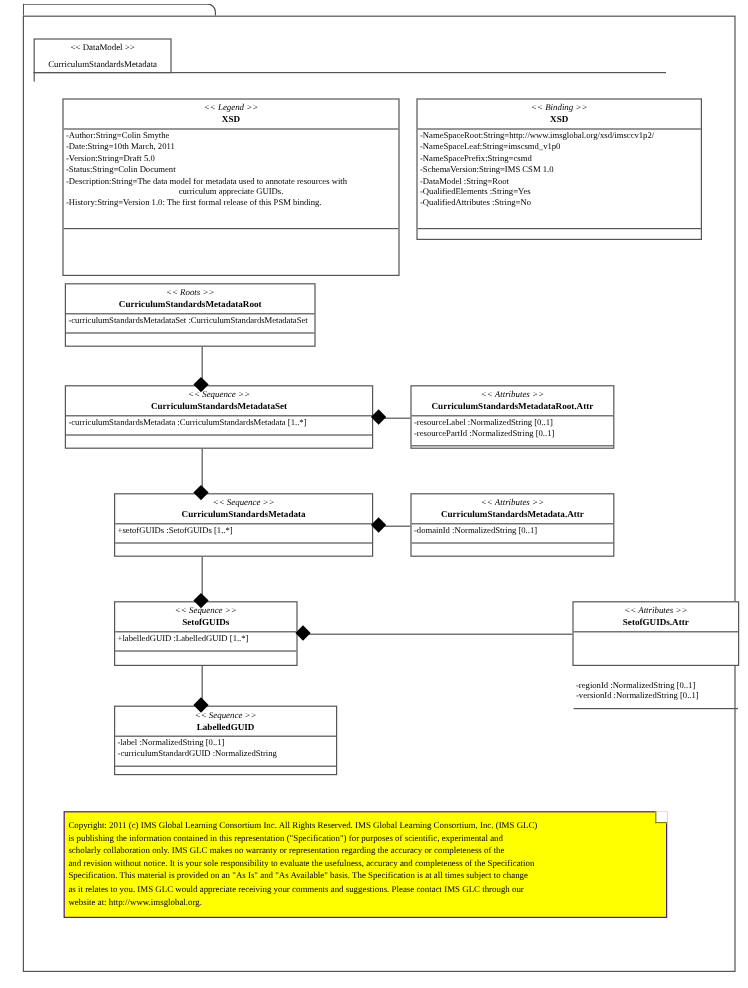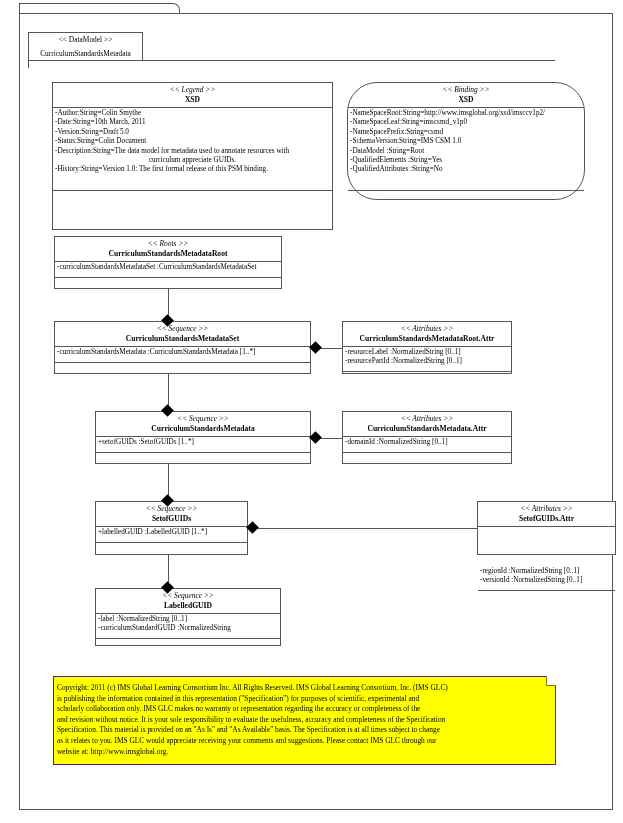--- a/index.html
+++ b/index.html
@@ -114,38 +114,38 @@
     <div class="row">-Date:String=10th March, 2011</div>
     <div class="row">-Version:String=Draft 5.0</div>
     <div class="row">-Status:String=Colin Document</div>
     <div class="row">-Description:String=The data model for metadata used to annotate resources with</div>
     <div class="row cont">curriculum appreciate GUIDs.</div>
     <div class="row">-History:String=Version 1.0: The first formal release of this PSM binding.</div>
   </div>
   <div class="ops"></div>
 </div>
 
-<div class="uml" id="binding-box" style="left:347px;top:82px;width:238px;height:118px;border-radius:30px;">
+<div class="uml" id="binding-box" style="left:347px;top:82px;width:238px;height:118px;">
   <div class="hdr">
     <span class="stereo">&lt;&lt; Binding &gt;&gt;</span>
     <span class="cname">XSD</span>
   </div>
   <div class="attrs" style="height:79px;overflow:hidden;">
     <div class="row">-NameSpaceRoot:String=http://www.imsglobal.org/xsd/imsccv1p2/</div>
     <div class="row">-NameSpaceLeaf:String=imscsmd_v1p0</div>
     <div class="row">-NameSpacePrefix:String=csmd</div>
     <div class="row">-SchemaVersion:String=IMS CSM 1.0</div>
     <div class="row">-DataModel :String=Root</div>
     <div class="row">-QualifiedElements :String=Yes</div>
     <div class="row">-QualifiedAttributes :String=No</div>
   </div>
   <div class="ops"></div>
 </div>
 
-<div class="uml" id="root-box" style="left:54px;top:236px;width:228px;height:53px;">
+<div class="uml" id="root-box" style="left:54px;top:236px;width:209px;height:53px;">
   <div class="hdr">
     <span class="stereo">&lt;&lt; Roots &gt;&gt;</span>
     <span class="cname">CurriculumStandardsMetadataRoot</span>
   </div>
   <div class="attrs" style="height:12px;">
     <div class="row">-curriculumStandardsMetadataSet   :CurriculumStandardsMetadataSet</div>
   </div>
   <div class="ops"></div>
 </div>
 

